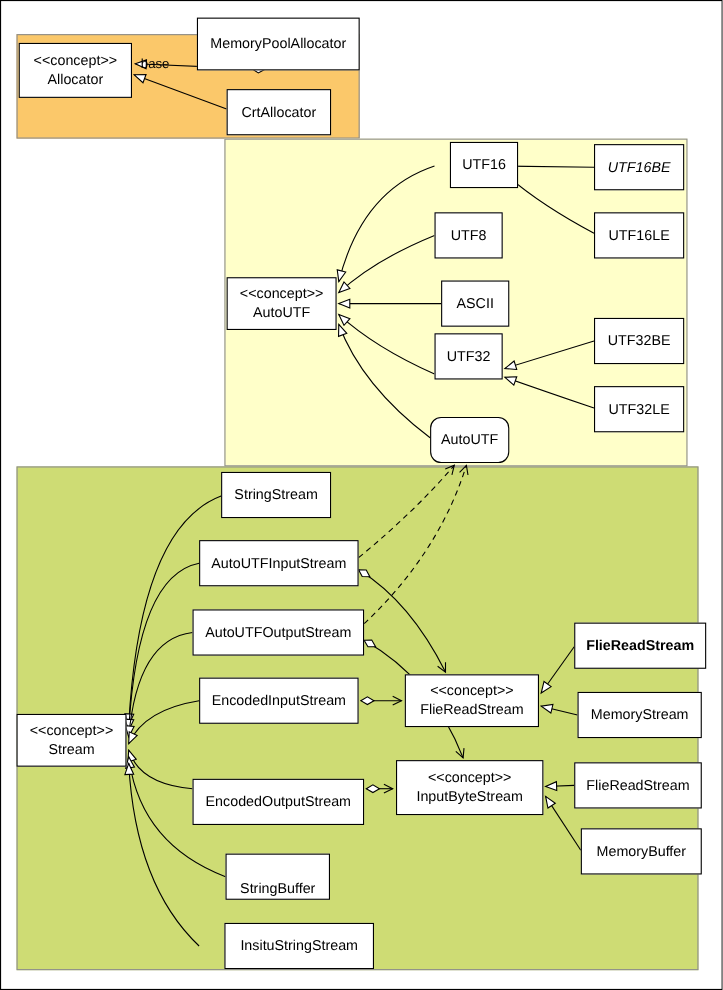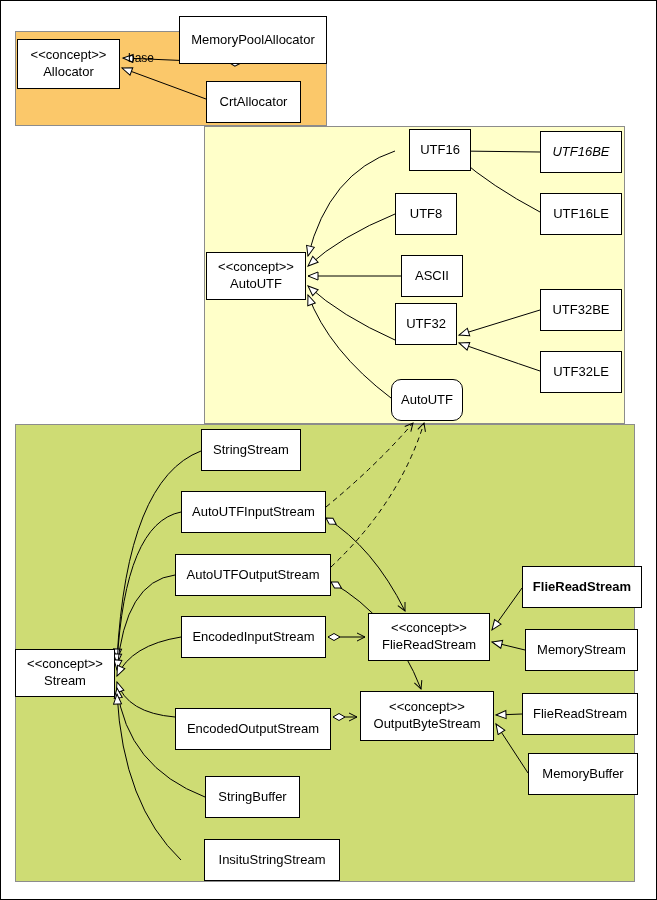--- a/index.html
+++ b/index.html
@@ -150,33 +150,33 @@
       <div class="node" style="left: 180px; top: 615px; width: 145px; height: 42px;">
         <span>EncodedInputStream</span>
       </div>
       <div class="node" style="left: 14px; top: 648px; width: 100px; height: 48px;">
         <span>&lt;&lt;concept&gt;&gt;</span>
         <span>Stream</span>
       </div>
       <div class="node" style="left: 174px; top: 695px; width: 156px; height: 42px; margin-top: 12px;">
         <span>EncodedOutputStream</span>
       </div>
-      <div class="node" style="left: 204px; top: 775px; width: 95px; height: 42px;">
+      <div class="node" style="left: 204px; top: 775px; width: 95px; height: 42px; justify-content: flex-end;">
         <span>StringBuffer</span>
       </div>
       <div class="node" style="left: 180px; top: 838px; width: 136px; height: 42px; margin-left: 23px;">
         <span>InsituStringStream</span>
       </div>
       <div class="node" style="left: 367px; top: 612px; width: 122px; height: 48px;">
         <span>&lt;&lt;concept&gt;&gt;</span>
         <span>FlieReadStream</span>
       </div>
       <div class="node" style="left: 359px; top: 690px; width: 134px; height: 50px;">
         <span>&lt;&lt;concept&gt;&gt;</span>
-        <span>OutputByteStream</span>
+        <span>InputByteStream</span>
       </div>
       <div class="node" style="left: 521px; top: 565px; width: 120px; height: 42px; font-weight: bold;">
         <span>FlieReadStream</span>
       </div>
       <div class="node" style="left: 524px; top: 628px; width: 113px; height: 42px;">
         <span>MemoryStream</span>
       </div>
       <div class="node" style="left: 521px; top: 692px; width: 116px; height: 42px;">
         <span>FlieReadStream</span>
       </div>

